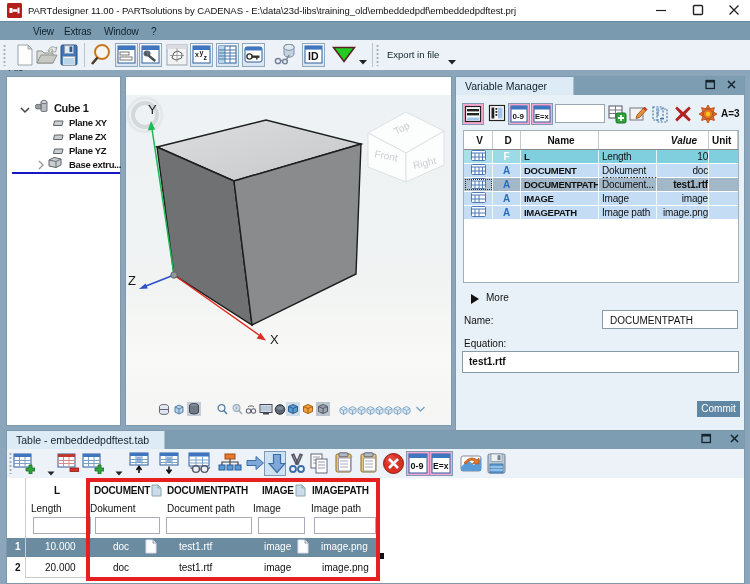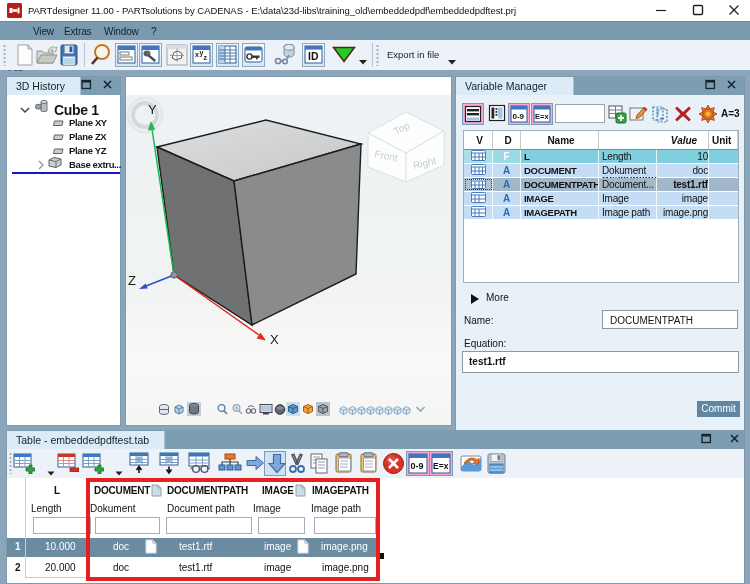--- a/index.html
+++ b/index.html
@@ -180,45 +180,35 @@
       </svg></div>
   <div class="tsep" style="left:372px;"></div>
   <div class="thandle" style="left:376px;"></div>
   <div class="abs" style="left:387px;top:9px;font-size:9.5px;color:#10222c;">Export in file</div>
   <div class="flaticon" style="left:447px;top:11px;"><svg width="10" height="6" viewBox="0 0 10 6">
         <path d="M1 1 L9 1 L5 5.6 Z" fill="#222"></path>
       </svg></div>
 </div>
 
 <div id="hist" class="panel" style="left:6px;top:76px;width:115px;height:350px;">
-  <div class="ptitle">
-    <div class="ptab" style="width:64px;">3D History</div>
-    <div class="pbtn" style="right:27px;"><svg width="11" height="11" viewBox="0 0 11 11">
-          <rect x="1" y="1.5" width="8.4" height="8" fill="none" stroke="#16242d" stroke-width="1.3"></rect>
-          <rect x="1" y="1.5" width="8.4" height="2" fill="#16242d"></rect>
-        </svg></div>
-    <div class="pbtn" style="right:6px;"><svg width="11" height="11" viewBox="0 0 11 11">
-          <path d="M2 2 L9 9 M9 2 L2 9" stroke="#16242d" stroke-width="1.5"></path>
-        </svg></div>
-  </div>
   <div class="abs" style="left:0;top:18px;right:0;bottom:0;background:#fff;">
 
     <div class="abs" style="left:12px;top:7px;">
       <svg width="12" height="12" viewBox="0 0 12 12">
           <path d="M2 4 L6 8 L10 4" fill="none" stroke="#444" stroke-width="1.5"></path>
         </svg>
     </div>
     <div class="abs" style="left:28px;top:4px;">
       <svg width="17" height="15" viewBox="0 0 17 15">
         <path d="M6 3 l0 9 a4.5 2.2 0 0 0 6 0 l0 -9 Z" fill="#b9bec2" stroke="#63696e" stroke-width="0.9"></path>
         <ellipse cx="9" cy="3" rx="3" ry="1.6" fill="#d8dcdf" stroke="#63696e" stroke-width="0.9"></ellipse>
         <path d="M2 5.4 l4 0 0 4.5 -4 0 a1.5 2.2 0 0 1 0 -4.5 Z" fill="#9aa0a5" stroke="#63696e" stroke-width="0.9"></path>
       </svg>
     </div>
-    <div class="abs" style="left:47px;top:7px;font-size:14px;letter-spacing:-0.35px;font-weight:bold;white-space:nowrap;color:#151515;">Cube 1</div>
+    <div class="abs" style="left:47px;top:7px;font-size:11px;letter-spacing:-0.35px;font-weight:bold;white-space:nowrap;color:#151515;">Cube 1</div>
 
     <div class="abs" style="left:43px;top:21px;">
       <svg width="17" height="13" viewBox="0 0 17 13">
           <path d="M4.5 4 L13 4 L12 8.5 L3.5 8.5 Z" fill="#c9ced2" stroke="#5d6368" stroke-width="1"></path>
         </svg>
     </div>
     <div class="abs" style="left:62px;top:22px;font-size:9.5px;letter-spacing:-0.35px;font-weight:bold;white-space:nowrap;color:#151515;">Plane XY</div>
     <div class="abs" style="left:43px;top:35px;">
       <svg width="17" height="13" viewBox="0 0 17 13">
           <path d="M4.5 4 L13 4 L12 8.5 L3.5 8.5 Z" fill="#c9ced2" stroke="#5d6368" stroke-width="1"></path>

